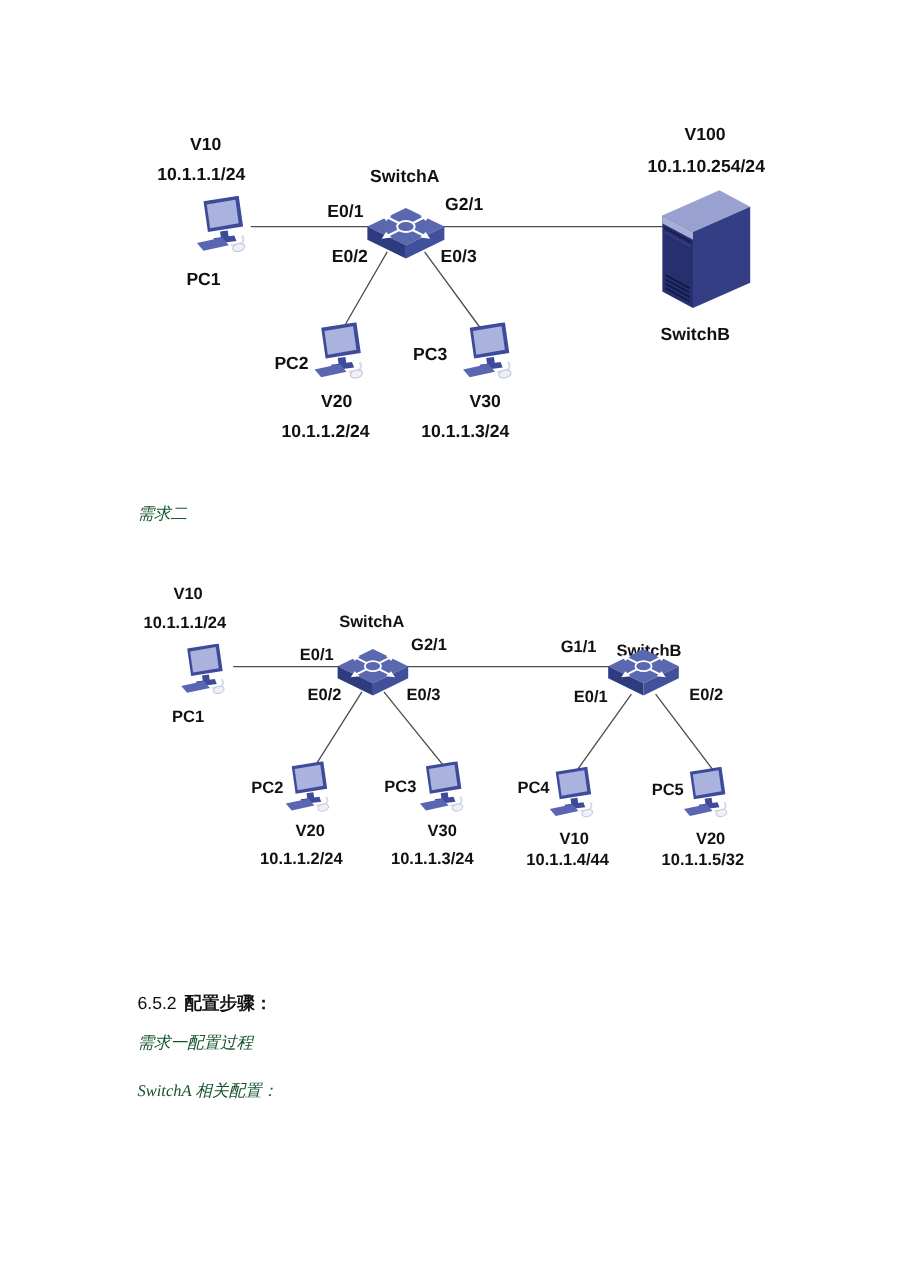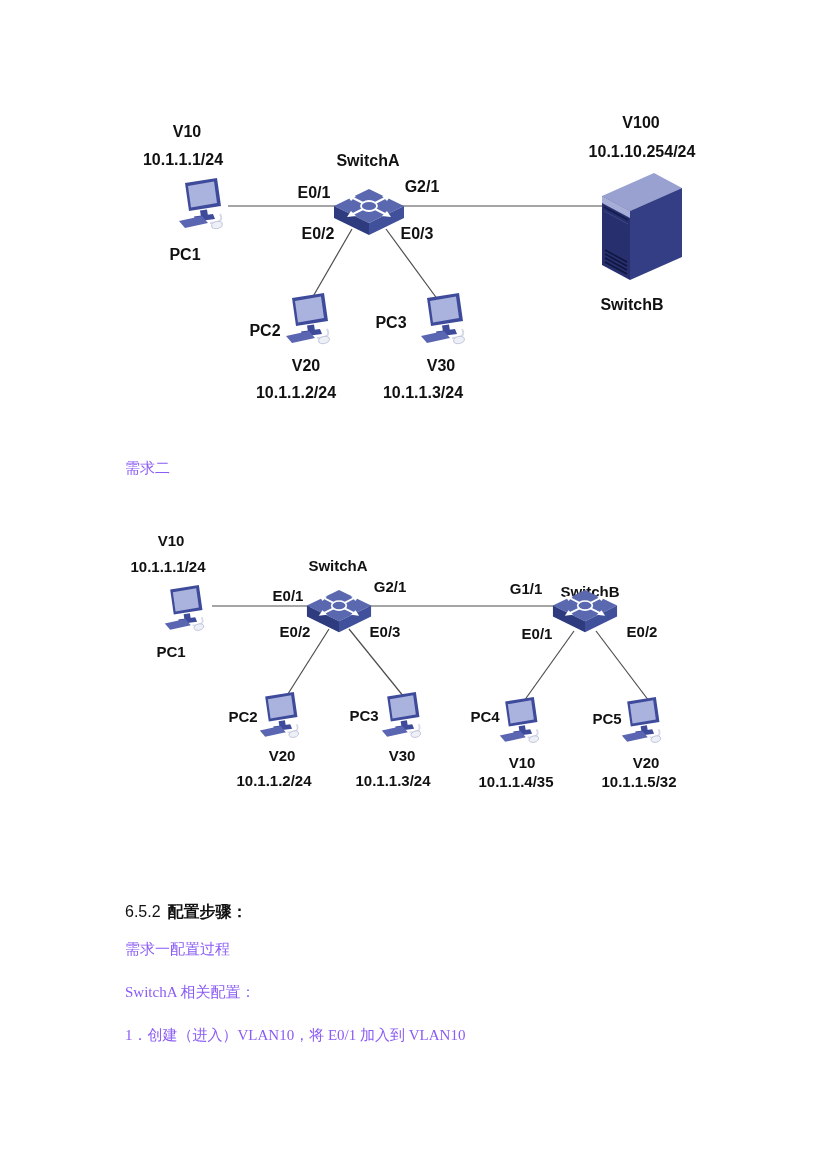--- a/index.html
+++ b/index.html
@@ -34,23 +34,23 @@
   .pc-screen { fill:var(--monitor_screen,#aab2de); }
   .pc-kbd    { fill:var(--keyboard,#5a66b2); }
 
   
   .sv-top   { fill:var(--server_top,#98a1d0); }
   .sv-front { fill:var(--server_front,#272f6e); }
   .sv-side  { fill:var(--server_side,#333e85); }
   .sv-bevel { fill:var(--server_bevel,#a6aed8); }
 
   .body-text {
-    position:absolute; white-space:nowrap; color:#8b5cf6;
+    position:absolute; white-space:nowrap; color:#14532d;
     font-family:"Liberation Serif","DejaVu Serif",serif;
-    font-size:15px; line-height:1.2;
+    font-size:15px; line-height:1.2;font-style:italic;
   }
   .heading {
     position:absolute; white-space:nowrap; color:#111;
     font-family:"Liberation Sans","DejaVu Sans",sans-serif;
     font-size:16px;
   }
   .heading .num { font-weight:normal; margin-right:7px; }
   .heading .ttl { font-weight:bold; }
 </style>
 </head>
@@ -261,21 +261,21 @@
         <polygon class="pc-frame" points="8,5 40,0 44,28 12,33"></polygon>
         <polygon class="pc-screen" points="11,8 37,3.5 40,25 14,29.5"></polygon>
         <polygon class="pc-frame" points="23,32.5 30,31.5 31,38 24,39"></polygon>
         <polygon class="pc-frame" points="17,38.5 36,36 38,41 19,43.5"></polygon>
         <path d="M33 45 Q48 45 43 36" fill="none" stroke="#d8dae8" stroke-width="2"></path>
         <polygon class="pc-kbd" points="2,43 25,38 31,45 8,50"></polygon>
         <ellipse cx="40" cy="47" rx="5.5" ry="3.5" fill="#eef0f8" stroke="#c0c4da" stroke-width="1" transform="rotate(-15 40 47)"></ellipse>
       </svg>
     </div>
     <div class="dlabel sm" style="left:522px;top:755px">V10</div>
-    <div class="dlabel sm" style="left:516px;top:774px">10.1.1.4/35</div>
+    <div class="dlabel sm" style="left:516px;top:774px">10.1.1.4/44</div>
 
     <div class="dlabel sm" style="left:607px;top:711px">PC5</div>
     <div class="icon" style="left:620px;top:697px">
       <svg width="52" height="52" viewBox="0 0 58 58">
         <polygon class="pc-frame" points="8,5 40,0 44,28 12,33"></polygon>
         <polygon class="pc-screen" points="11,8 37,3.5 40,25 14,29.5"></polygon>
         <polygon class="pc-frame" points="23,32.5 30,31.5 31,38 24,39"></polygon>
         <polygon class="pc-frame" points="17,38.5 36,36 38,41 19,43.5"></polygon>
         <path d="M33 45 Q48 45 43 36" fill="none" stroke="#d8dae8" stroke-width="2"></path>
         <polygon class="pc-kbd" points="2,43 25,38 31,45 8,50"></polygon>
@@ -284,15 +284,14 @@
     </div>
     <div class="dlabel sm" style="left:646px;top:755px">V20</div>
     <div class="dlabel sm" style="left:639px;top:774px">10.1.1.5/32</div>
   </div>
 
   <div class="heading" style="left:125px;top:902px">
     <span class="num">6.5.2</span><span class="ttl">配置步骤：</span>
   </div>
   <div class="body-text" style="left:125px;top:940px">需求一配置过程</div>
   <div class="body-text" style="left:125px;top:983px">SwitchA 相关配置：</div>
-  <div class="body-text" style="left:125px;top:1026px">1．创建（进入）VLAN10，将 E0/1 加入到 VLAN10</div>
 
 </div>
 
 </body></html>

